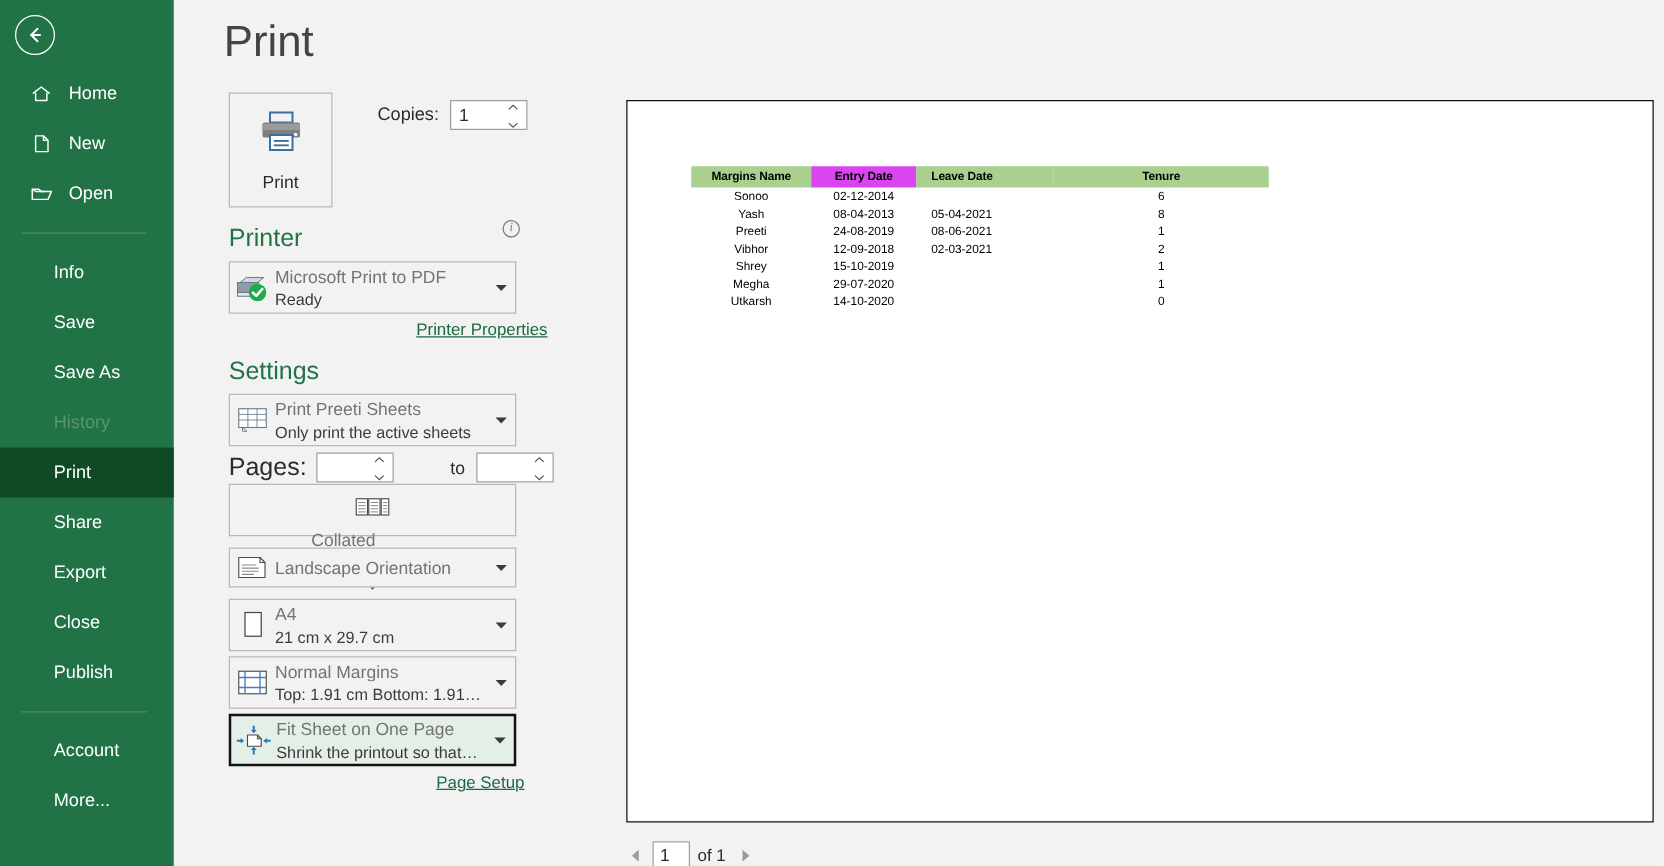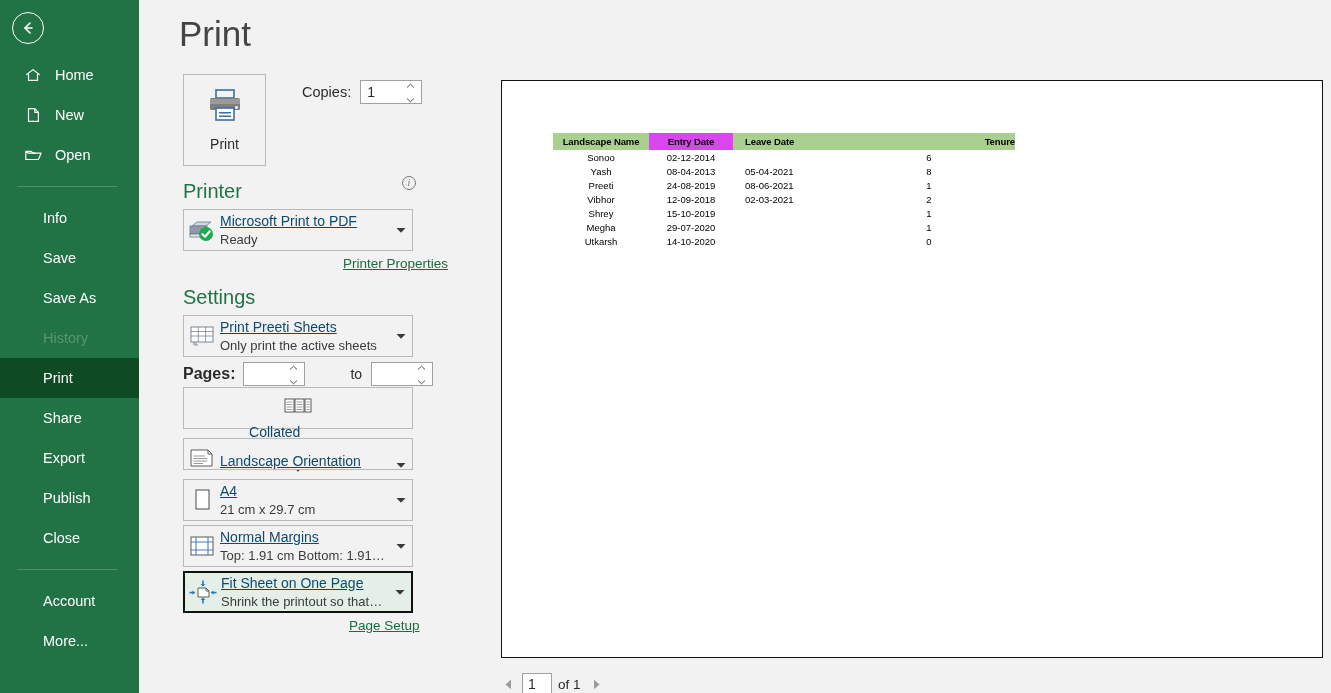--- a/index.html
+++ b/index.html
@@ -146,22 +146,22 @@
   .combo .combo-icon {
     width: 36px; flex: 0 0 36px;
     display: flex; align-items: center; justify-content: center;
   }
   .combo .combo-text {
     flex: 1 1 auto;
     min-width: 0;
     padding-right: 4px;
   }
   .combo .line1 {
-    font-size: 14px; color: #0c4a6e;
-    white-space: nowrap; overflow: hidden; text-overflow: ellipsis; text-decoration: underline;
+    font-size: 14px; color: #737373;
+    white-space: nowrap; overflow: hidden; text-overflow: ellipsis;
   }
   .combo .line2 {
     font-size: 13px; color: #3b3b3b; margin-top: 3px;
     white-space: nowrap; overflow: hidden; text-overflow: ellipsis;
   }
   .combo .caret {
     flex: 0 0 22px;
     display: flex; align-items: center; justify-content: center;
   }
   .combo.two-line { height: 42px; }
@@ -172,21 +172,21 @@
     font-size: 13.5px;
     color: #1b6b3f;
     text-decoration: underline;
     cursor: pointer;
   }
 
   .pages-row {
     position: absolute; left: 4px; top: 292px;
     display: flex; align-items: center;
   }
-  .pages-label { font-size: 16px; color: #2b2b2b; margin-right: 8px; font-weight: bold; }
+  .pages-label { font-size: 20px; color: #2b2b2b; margin-right: 8px; }
   .pages-to { font-size: 14px; color: #2b2b2b; margin: 0 9px; padding-left: 36px; }
 
   
   #preview-area {
     position: absolute; left: 466px; top: 60px;
     width: 865px; height: 633px;
     background: #f2f2f2;
   }
   #preview-page {
     position: absolute; left: 35px; top: 20px;
@@ -314,24 +314,24 @@
       <div class="nav-item no-icon selected">
         <span class="nav-label">Print</span>
       </div>
       <div class="nav-item no-icon">
         <span class="nav-label">Share</span>
       </div>
       <div class="nav-item no-icon">
         <span class="nav-label">Export</span>
       </div>
       <div class="nav-item no-icon">
+        <span class="nav-label">Close</span>
+      </div>
+      <div class="nav-item no-icon">
         <span class="nav-label">Publish</span>
-      </div>
-      <div class="nav-item no-icon">
-        <span class="nav-label">Close</span>
       </div>
 
       <div class="nav-sep"></div>
 
       <div class="nav-item no-icon">
         <span class="nav-label">Account</span>
       </div>
       <div class="nav-item no-icon">
         <span class="nav-label">More...</span>
       </div>
@@ -393,21 +393,21 @@
         <div class="line1">Microsoft Print to PDF</div>
         <div class="line2">Ready</div>
       </span>
       <span class="caret">
         <svg width="10" height="7" viewBox="0 0 10 7">
             <path d="M0.5 1 L5 5.8 L9.5 1" fill="#3b3b3b"></path>
           </svg>
       </span>
     </div>
 
-    <div class="link" style="left:164px; top:186px;">Printer Properties</div>
+    <div class="link" style="left:154px; top:186px;">Printer Properties</div>
 
     <div class="section-head" style="left:4px; top:216px;">Settings</div>
 
     <div class="combo two-line" style="top:245px;">
       <span class="combo-icon">
         <svg width="28" height="24" viewBox="0 0 28 24">
           <rect x="3" y="3" width="22" height="15" fill="#ffffff" stroke="#6b7b8a" stroke-width="0.9"></rect>
           <path d="M3 7.5 H25 M3 12 H25 M10.3 3 V18 M17.6 3 V18" stroke="#6b7b8a" stroke-width="0.7" fill="none"></path>
           <path d="M6 18 L6 21 L9.5 21 Z" fill="#ffffff" stroke="#6b7b8a" stroke-width="0.8"></path>
         </svg>
@@ -473,21 +473,21 @@
         <div class="line1">Collated</div>
         <div class="line2">1,2,3    1,2,3    1,2,3</div>
       </span>
       <span class="caret">
         <svg width="10" height="7" viewBox="0 0 10 7">
             <path d="M0.5 1 L5 5.8 L9.5 1" fill="#3b3b3b"></path>
           </svg>
       </span>
     </div>
 
-    <div class="combo one-line" style="top:368px;align-items:flex-end;">
+    <div class="combo one-line" style="top:368px;">
       <span class="combo-icon">
         <svg width="28" height="22" viewBox="0 0 28 22">
           <path d="M3 3 H20 L24 7 V19 H3 Z" fill="#ffffff" stroke="#4a4a4a" stroke-width="0.9" stroke-linejoin="round"></path>
           <path d="M20 3 V7 H24" fill="none" stroke="#4a4a4a" stroke-width="0.9"></path>
           <path d="M5.5 9 H17 M5.5 11.5 H19 M5.5 14 H19 M5.5 16.5 H15" stroke="#8a8a8a" stroke-width="0.9"></path>
         </svg>
       </span>
       <span class="combo-text">
         <div class="line1">Landscape Orientation</div>
       </span>
@@ -560,24 +560,24 @@
     </div>
 
     <div class="link" style="left:170px; top:548px;">Page Setup</div>
   </div>
 
   <div id="preview-area">
     <div id="preview-page">
       <table id="preview-table">
         <thead>
           <tr>
-            <th class="c0" style="background: rgb(169, 208, 142);">Landscape Name</th>
+            <th class="c0" style="background: rgb(169, 208, 142);">Margins Name</th>
             <th class="c1" style="background: #d946ef;">Entry Date</th>
             <th class="c2" style="background: rgb(169, 208, 142);">Leave Date</th>
-            <th class="c3" style="background: rgb(169, 208, 142); text-align: right;">Tenure</th>
+            <th class="c3" style="background: rgb(169, 208, 142);">Tenure</th>
           </tr>
         </thead>
         <tbody id="preview-tbody">
             <tr>
               <td class="c0">Sonoo</td>
               <td class="c1">02-12-2014</td>
               <td class="c2"></td>
               <td class="c3">6</td>
             </tr>
             <tr>

